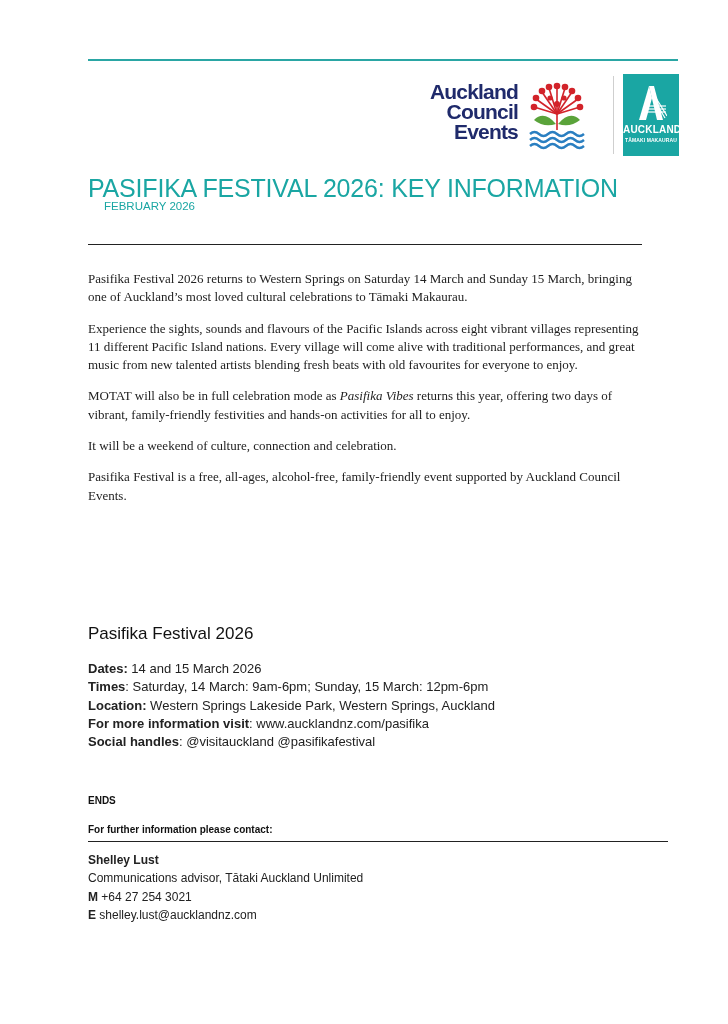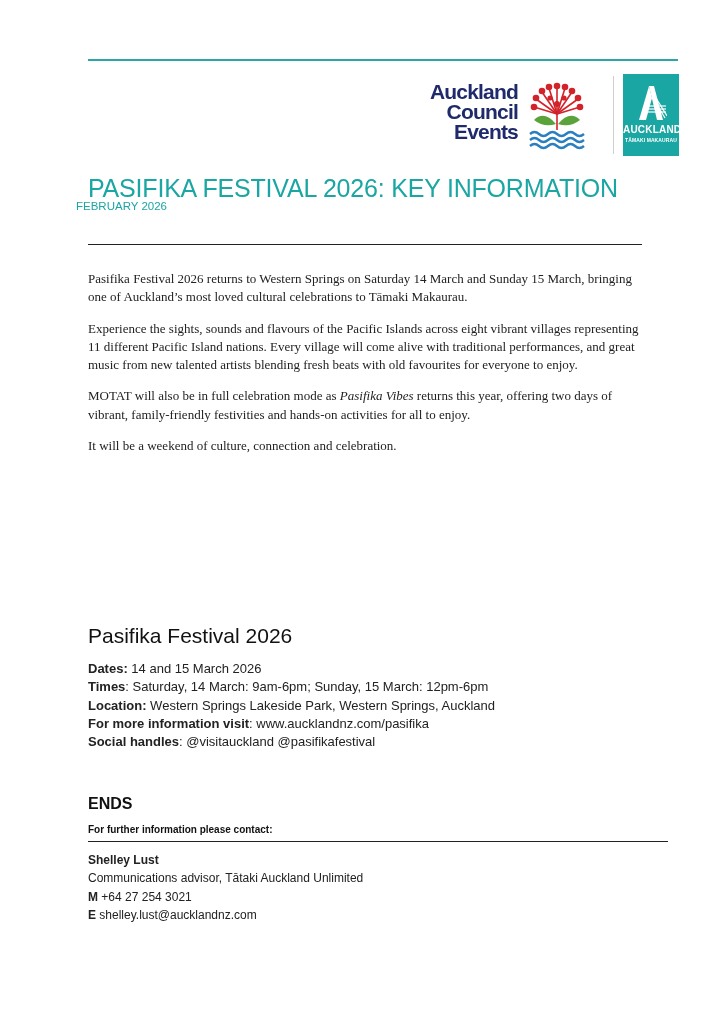--- a/index.html
+++ b/index.html
@@ -17,31 +17,31 @@
   .divider-v { left: 613px; top: 76px; width: 1px; height: 78px; background: #cfcfcf; }
   .akl { left: 623px; top: 74px; width: 56px; height: 82px; background: #1aa6a3; }
   .akl svg { position: absolute; left: 12px; top: 10px; }
   .akl-name { position: absolute; left: 0; width: 56px; top: 50px; text-align: center; color: #fff;
               font-weight: bold; font-size: 10px; letter-spacing: 0.2px; }
   .akl-sub { position: absolute; left: 0; width: 56px; top: 63px; text-align: center; color: #fff;
              font-weight: bold; font-size: 5px; letter-spacing: 0.1px; }
   
   .title { left: 88px; top: 174px; font-size: 25px; color: #1aa6a3; font-weight: normal;
            letter-spacing: -0.2px; white-space: nowrap; }
-  .subtitle { left: 76px; top: 200px; font-size: 11.5px; color: #1aa6a3; white-space: nowrap; }
+  .subtitle { left: 104px; top: 200px; font-size: 11.5px; color: #1aa6a3; white-space: nowrap; }
   .head-rule { left: 88px; top: 244px; width: 554px; height: 1px; background: #222; }
   
   .body { left: 88px; top: 270px; width: 560px; font-size: 13px; line-height: 18.3px; color: #222; font-family: Liberation Serif, serif; }
   .body p { margin: 0 0 13px 0; }
   .body em { font-style: italic; }
-  .section-title { left: 88px; top: 624px; font-size: 21px; color: #111; }
+  .section-title { left: 88px; top: 624px; font-size: 17px; color: #111; }
   .details { left: 88px; top: 660px; font-size: 13px; line-height: 18.3px; color: #222; }
   .details .row { white-space: nowrap; }
   .details b { font-weight: bold; }
-  .ends { left: 88px; top: 795px; font-size: 16px; font-weight: bold; color: #111; }
+  .ends { left: 88px; top: 795px; font-size: 10px; font-weight: bold; color: #111; }
   .contact-label { left: 88px; top: 824px; font-size: 10px; font-weight: bold; color: #111; }
   .contact-rule { left: 88px; top: 841px; width: 580px; height: 1px; background: #222; }
   .contact { left: 88px; top: 851px; font-size: 12px; line-height: 18.3px; color: #222; }
   .contact .name { font-weight: bold; }
   .contact b { font-weight: bold; }
 </style>
 </head>
 <body>
 
 <div class="abs top-rule"></div>
@@ -109,20 +109,21 @@
 
 <div class="abs title">PASIFIKA FESTIVAL 2026: KEY INFORMATION</div>
 <div class="abs subtitle">FEBRUARY 2026</div>
 <div class="abs head-rule"></div>
 
 <div class="abs body">
   <p>Pasifika Festival 2026 returns to Western Springs on Saturday 14 March and Sunday 15 March, bringing one of Auckland’s most loved cultural celebrations to Tāmaki Makaurau.</p>
   <p>Experience the sights, sounds and flavours of the Pacific Islands across eight vibrant villages representing 11 different Pacific Island nations. Every village will come alive with traditional performances, and great music from new talented artists blending fresh beats with old favourites for everyone to enjoy.</p>
   <p><span>MOTAT will also be in full celebration mode as </span><em>Pasifika Vibes</em><span> returns this year, offering two days of vibrant, family-friendly festivities and hands-on activities for all to enjoy.</span></p>
   <p>It will be a weekend of culture, connection and celebration.</p>
+  <p>Pasifika Festival is a free, all-ages, alcohol-free, family-friendly event supported by Auckland Council Events.</p>
 </div>
 
 <div class="abs section-title">Pasifika Festival 2026</div>
 
 <div class="abs details">
   <div class="row"><b>Dates:</b><span> 14 and 15 March 2026</span></div>
   <div class="row"><b>Times</b><span>: Saturday, 14 March: 9am-6pm; Sunday, 15 March: 12pm-6pm</span></div>
   <div class="row"><b>Location:</b><span> Western Springs Lakeside Park, Western Springs, Auckland</span></div>
   <div class="row"><b>For more information visit</b><span>: www.aucklandnz.com/pasifika</span></div>
   <div class="row"><b>Social handles</b><span>: @visitauckland @pasifikafestival</span></div>

